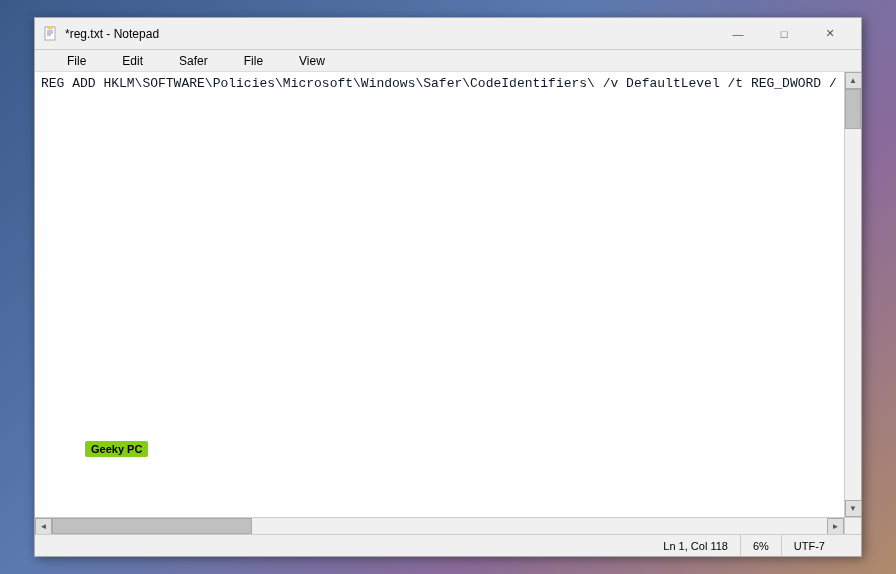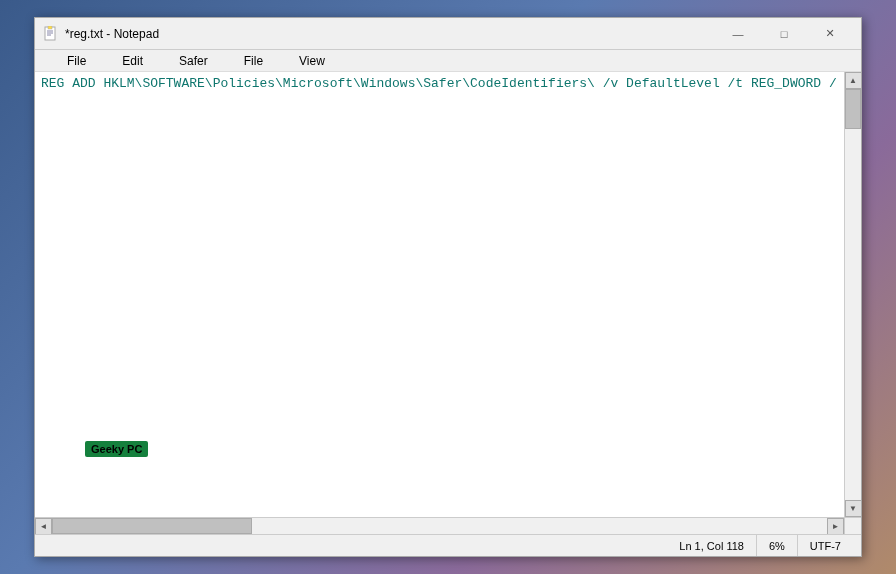--- a/index.html
+++ b/index.html
@@ -103,21 +103,21 @@
       padding: 4px 6px;
       font-family: 'Courier New', monospace;
       font-size: 13px;
       color: #000;
       white-space: nowrap;
       background: #fff;
       position: relative;
     }
 
     .editor-text {
-      color: #0f766e;
+      color: #0f172a;
       font-size: 13px;
       font-family: 'Courier New', monospace;
       white-space: pre;
     }
 
     .scrollbar-v {
       width: 17px;
       background: #f0f0f0;
       border-left: 1px solid #ccc;
       display: flex;
@@ -200,21 +200,21 @@
       border-left: 1px solid #ccc;
     }
 
     
     .status-bar {
       height: 22px;
       background: #f0f0f0;
       border-top: 1px solid #ccc;
       display: flex;
       align-items: center;
-      padding: 0 8px;
+      padding: 0 24px;
       gap: 0;
     }
 
     .status-section {
       font-size: 11px;
       color: #000;
       padding: 0 12px;
       border-right: 1px solid #ccc;
       height: 100%;
       display: flex;
@@ -224,21 +224,21 @@
     .status-section:first-child { padding-left: 0; }
     .status-section:last-child { border-right: none; }
 
     .status-spacer { flex: 1; }
 
     
     .watermark {
       position: absolute;
       bottom: 60px;
       left: 50px;
-      background: #15803d;
+      background: #84cc16;
       padding: 2px 6px;
       font-size: 11px;
       font-weight: bold;
       color: #000;
       font-family: Arial, sans-serif;
       border-radius: 2px;
       z-index: 10;
     }
 
     

